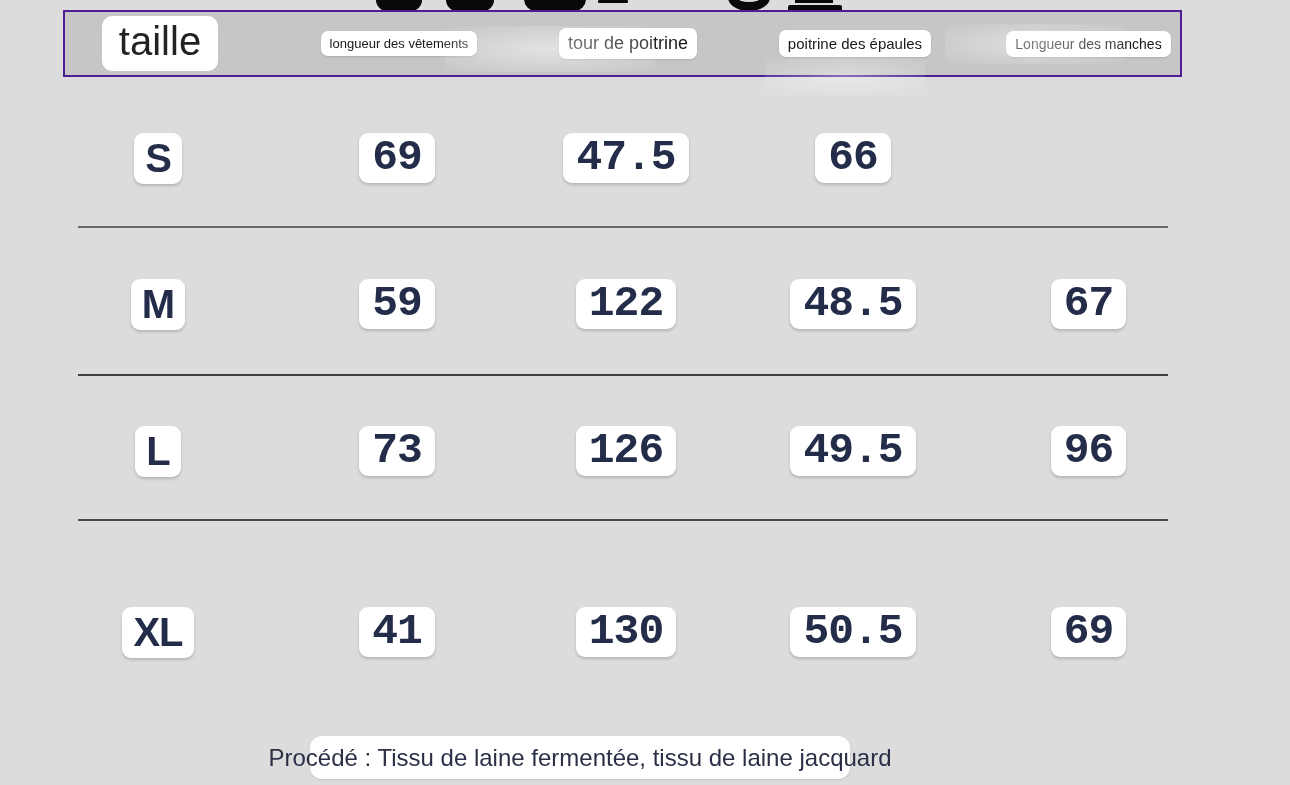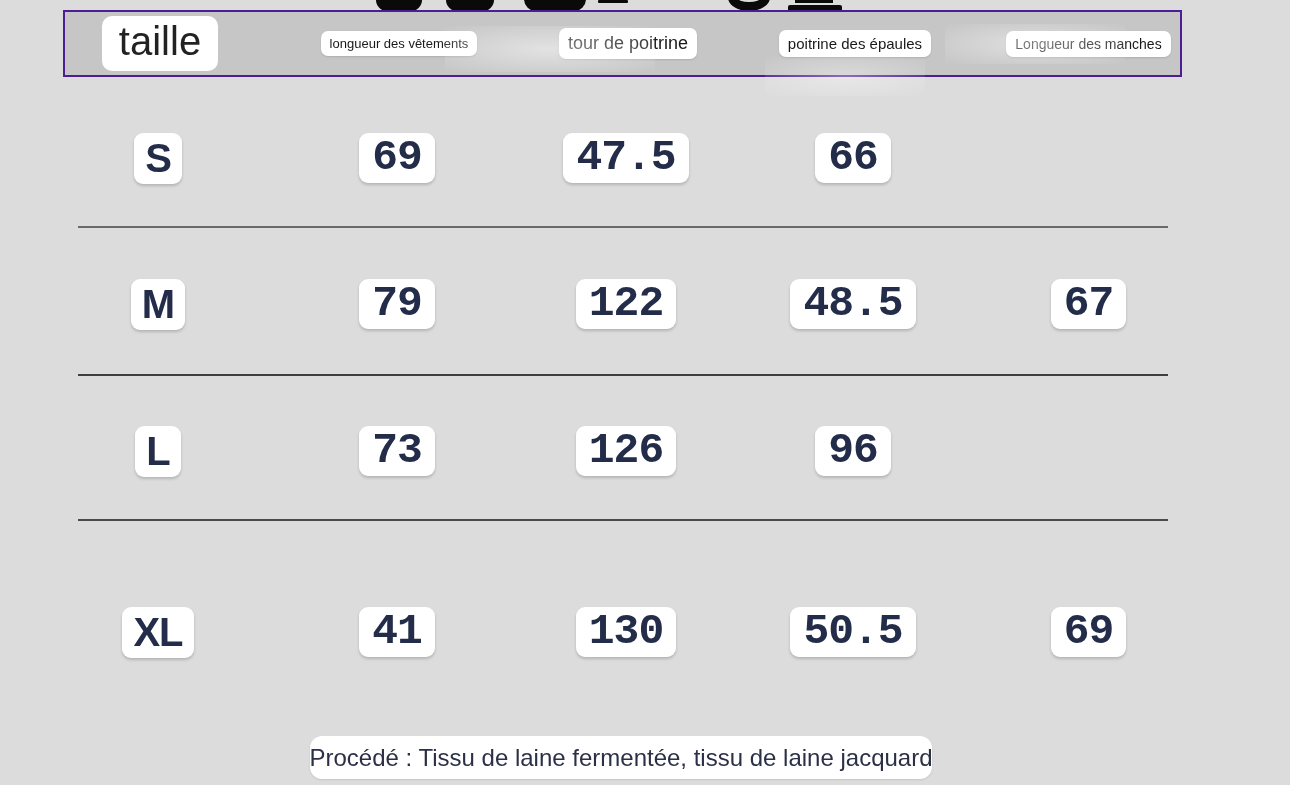--- a/index.html
+++ b/index.html
@@ -94,21 +94,21 @@
     background: #5d5d5d;
   }
   .d1 { top: 226px; background: #6a6a6a; }
   .d2 { top: 374px; background: #3e3e3e; }
   .d3 { top: 519px; background: #4a4a4a; }
 
   .footer-chip {
     position: absolute;
     left: 310px;
     top: 736px;
-    width: 622px;
+    width: 540px;
     height: 43px;
     background: #ffffff;
     border-radius: 12px;
     display: flex;
     align-items: center;
     justify-content: center;
     font-size: 24px;
     color: #2b3047;
     white-space: nowrap;
     box-shadow: 0 1px 2px rgba(0,0,0,0.1);
@@ -142,32 +142,33 @@
   <span class="chip chip-size">S</span>
   <span class="chip chip-value">69</span>
   <span class="chip chip-value">47.5</span>
   <span class="chip chip-value">66</span>
 </div>
 
 <div class="divider d1"></div>
 
 <div class="grid5 data-row row-m">
   <span class="chip chip-size">M</span>
-  <span class="chip chip-value">79</span>
+  <span class="chip chip-value">59</span>
   <span class="chip chip-value">122</span>
   <span class="chip chip-value">48.5</span>
   <span class="chip chip-value">67</span>
 </div>
 
 <div class="divider d2"></div>
 
 <div class="grid5 data-row row-l">
   <span class="chip chip-size">L</span>
   <span class="chip chip-value">73</span>
   <span class="chip chip-value">126</span>
+  <span class="chip chip-value">49.5</span>
   <span class="chip chip-value">96</span>
 </div>
 
 <div class="divider d3"></div>
 
 <div class="grid5 data-row row-xl">
   <span class="chip chip-size">XL</span>
   <span class="chip chip-value">41</span>
   <span class="chip chip-value">130</span>
   <span class="chip chip-value">50.5</span>

